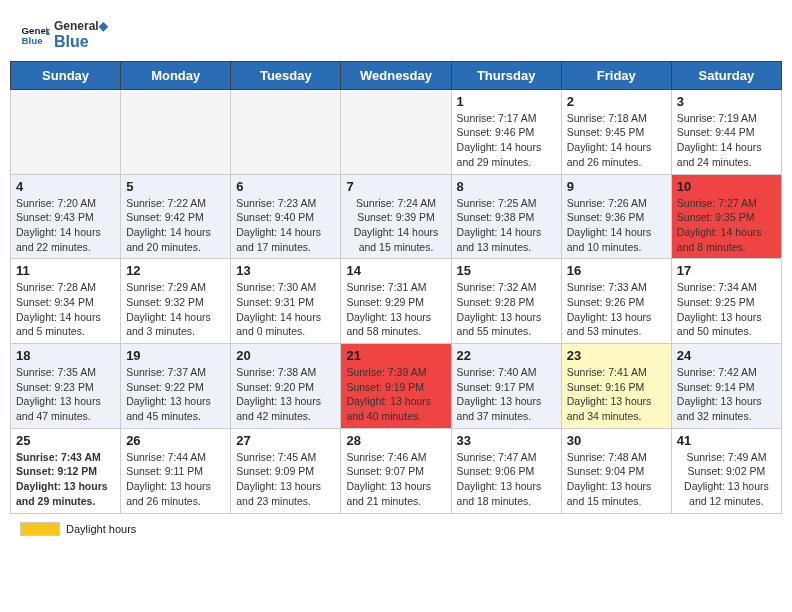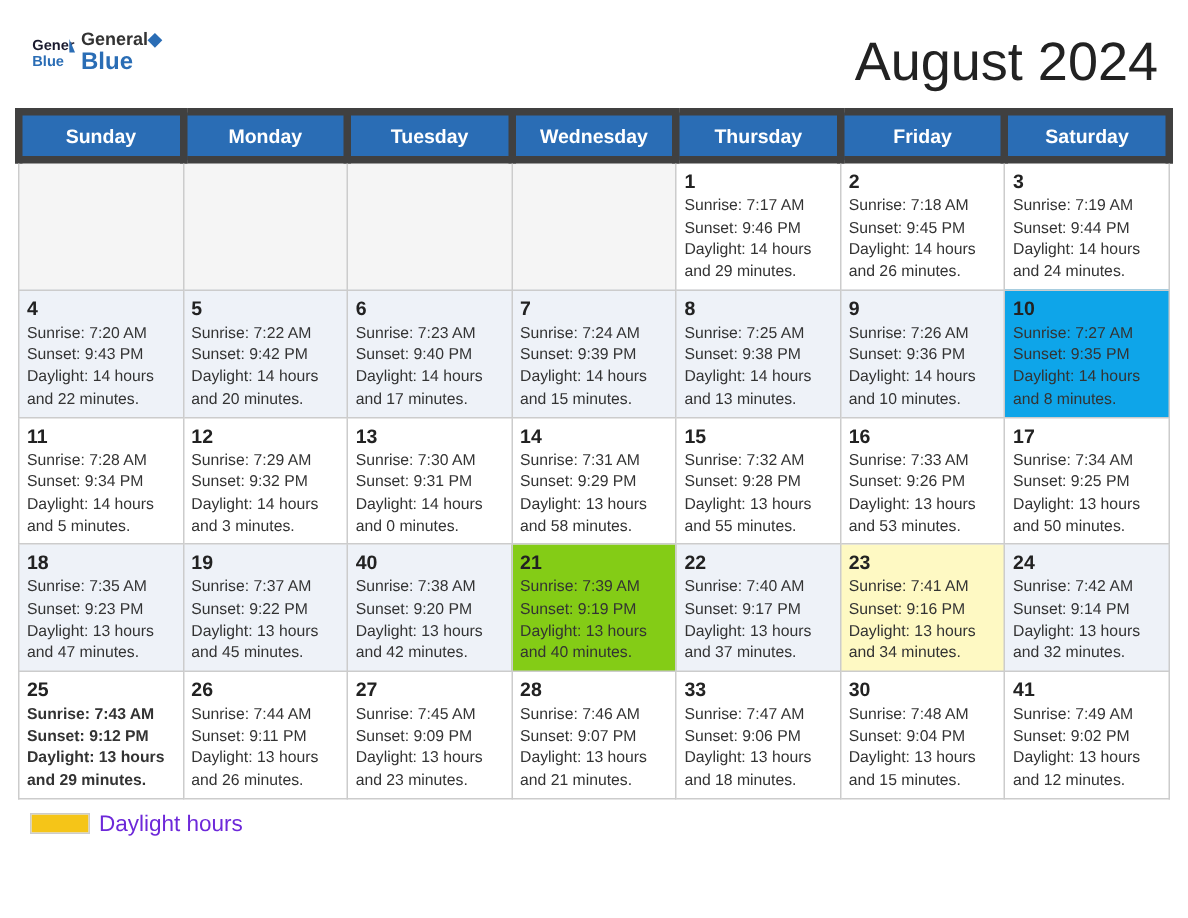--- a/index.html
+++ b/index.html
@@ -41,21 +41,21 @@
       width: 100%;
       border-collapse: collapse;
       margin-top: 5px;
     }
     .calendar th {
       background: #2a6db5;
       color: #fff;
       text-align: center;
       padding: 6px 4px;
       font-size: 13px;
-      border: 5px solid #404040;
+      border: 1px solid #404040;
     }
     .calendar td {
       border: 1px solid #ccc;
       vertical-align: top;
       padding: 4px 5px;
       width: calc(100% / 7);
       min-height: 80px;
       font-size: 11px;
       background: #fff;
     }
@@ -85,22 +85,22 @@
       gap: 6px;
     }
     .daylight-bar {
       width: 40px;
       height: 14px;
       background: linear-gradient(to right, #f5c518, #f5c518);
       border: 1px solid #ccc;
       display: inline-block;
     }
     .footer-label {
-      font-size: 15px;
-      color: #6d28d9;
+      font-size: 11px;
+      color: #0f172a;
     }
     tr:nth-child(even) td:not(.empty) {
       background: #f0f4fa;
     }
     .calendar tbody tr td {
       background: #fff;
     }
     .calendar tbody tr:nth-child(even) td {
       background: #eef2f8;
     }
@@ -116,21 +116,20 @@
       <polygon points="35,8 40,20 35,20" fill="#2a6db5"></polygon>
     </svg>
     <div>
       <div style="font-size:12px;font-weight:bold;color:#1a1a2e;line-height:1.1;">
         <span style="color:#333">General</span><span style="color:#2a6db5">◆</span>
       </div>
       <div style="font-size:16px;font-weight:bold;color:#2a6db5;line-height:1.1;">Blue</div>
     </div>
   </div>
   <div class="title-block">
-    <div class="month-year">August 2024</div>
   </div>
 </div>
 
 <table class="calendar">
   <thead>
     <tr>
     <th>Sunday</th>
         <th>Monday</th>
         <th>Tuesday</th>
         <th>Wednesday</th>
@@ -184,40 +183,40 @@
         </td>
         <td style="background: rgb(238, 242, 248);">
           <div class="day-number">6</div>
           <div class="day-info" style="white-space: pre-line;">Sunrise: 7:23 AM
 Sunset: 9:40 PM
 Daylight: 14 hours
 and 17 minutes.</div>
         </td>
         <td style="background: rgb(238, 242, 248);">
           <div class="day-number">7</div>
-          <div class="day-info" style="white-space: pre-line;">Sunrise: 7:24 AM
+          <div class="day-info" style="white-space: pre-line; text-align: center;">Sunrise: 7:24 AM
 Sunset: 9:39 PM
 Daylight: 14 hours
 and 15 minutes.</div>
         </td>
         <td style="background: rgb(238, 242, 248);">
           <div class="day-number">8</div>
           <div class="day-info" style="white-space: pre-line;">Sunrise: 7:25 AM
 Sunset: 9:38 PM
 Daylight: 14 hours
 and 13 minutes.</div>
         </td>
         <td style="background: rgb(238, 242, 248);">
           <div class="day-number">9</div>
           <div class="day-info" style="white-space: pre-line;">Sunrise: 7:26 AM
 Sunset: 9:36 PM
 Daylight: 14 hours
 and 10 minutes.</div>
         </td>
-        <td style="background: #0ea5e9;">
+        <td style="background: #ef4444;">
           <div class="day-number">10</div>
           <div class="day-info" style="white-space: pre-line;">Sunrise: 7:27 AM
 Sunset: 9:35 PM
 Daylight: 14 hours
 and 8 minutes.</div>
         </td>
       </tr>
       <tr>
         <td>
           <div class="day-number">11</div>
@@ -278,27 +277,27 @@
 and 47 minutes.</div>
         </td>
         <td style="background: rgb(238, 242, 248);">
           <div class="day-number">19</div>
           <div class="day-info" style="white-space: pre-line;">Sunrise: 7:37 AM
 Sunset: 9:22 PM
 Daylight: 13 hours
 and 45 minutes.</div>
         </td>
         <td style="background: rgb(238, 242, 248);">
-          <div class="day-number">40</div>
+          <div class="day-number">20</div>
           <div class="day-info" style="white-space: pre-line;">Sunrise: 7:38 AM
 Sunset: 9:20 PM
 Daylight: 13 hours
 and 42 minutes.</div>
         </td>
-        <td style="background: #84cc16;">
+        <td style="background: #ef4444;">
           <div class="day-number">21</div>
           <div class="day-info" style="white-space: pre-line;">Sunrise: 7:39 AM
 Sunset: 9:19 PM
 Daylight: 13 hours
 and 40 minutes.</div>
         </td>
         <td style="background: rgb(238, 242, 248);">
           <div class="day-number">22</div>
           <div class="day-info" style="white-space: pre-line;">Sunrise: 7:40 AM
 Sunset: 9:17 PM
@@ -358,21 +357,21 @@
         </td>
         <td>
           <div class="day-number">30</div>
           <div class="day-info" style="white-space: pre-line;">Sunrise: 7:48 AM
 Sunset: 9:04 PM
 Daylight: 13 hours
 and 15 minutes.</div>
         </td>
         <td>
           <div class="day-number">41</div>
-          <div class="day-info" style="white-space: pre-line;">Sunrise: 7:49 AM
+          <div class="day-info" style="white-space: pre-line; text-align: center;">Sunrise: 7:49 AM
 Sunset: 9:02 PM
 Daylight: 13 hours
 and 12 minutes.</div>
         </td>
       </tr>
     </tbody>
 </table>
 
 <div class="footer">
   <div class="daylight-bar-container">

